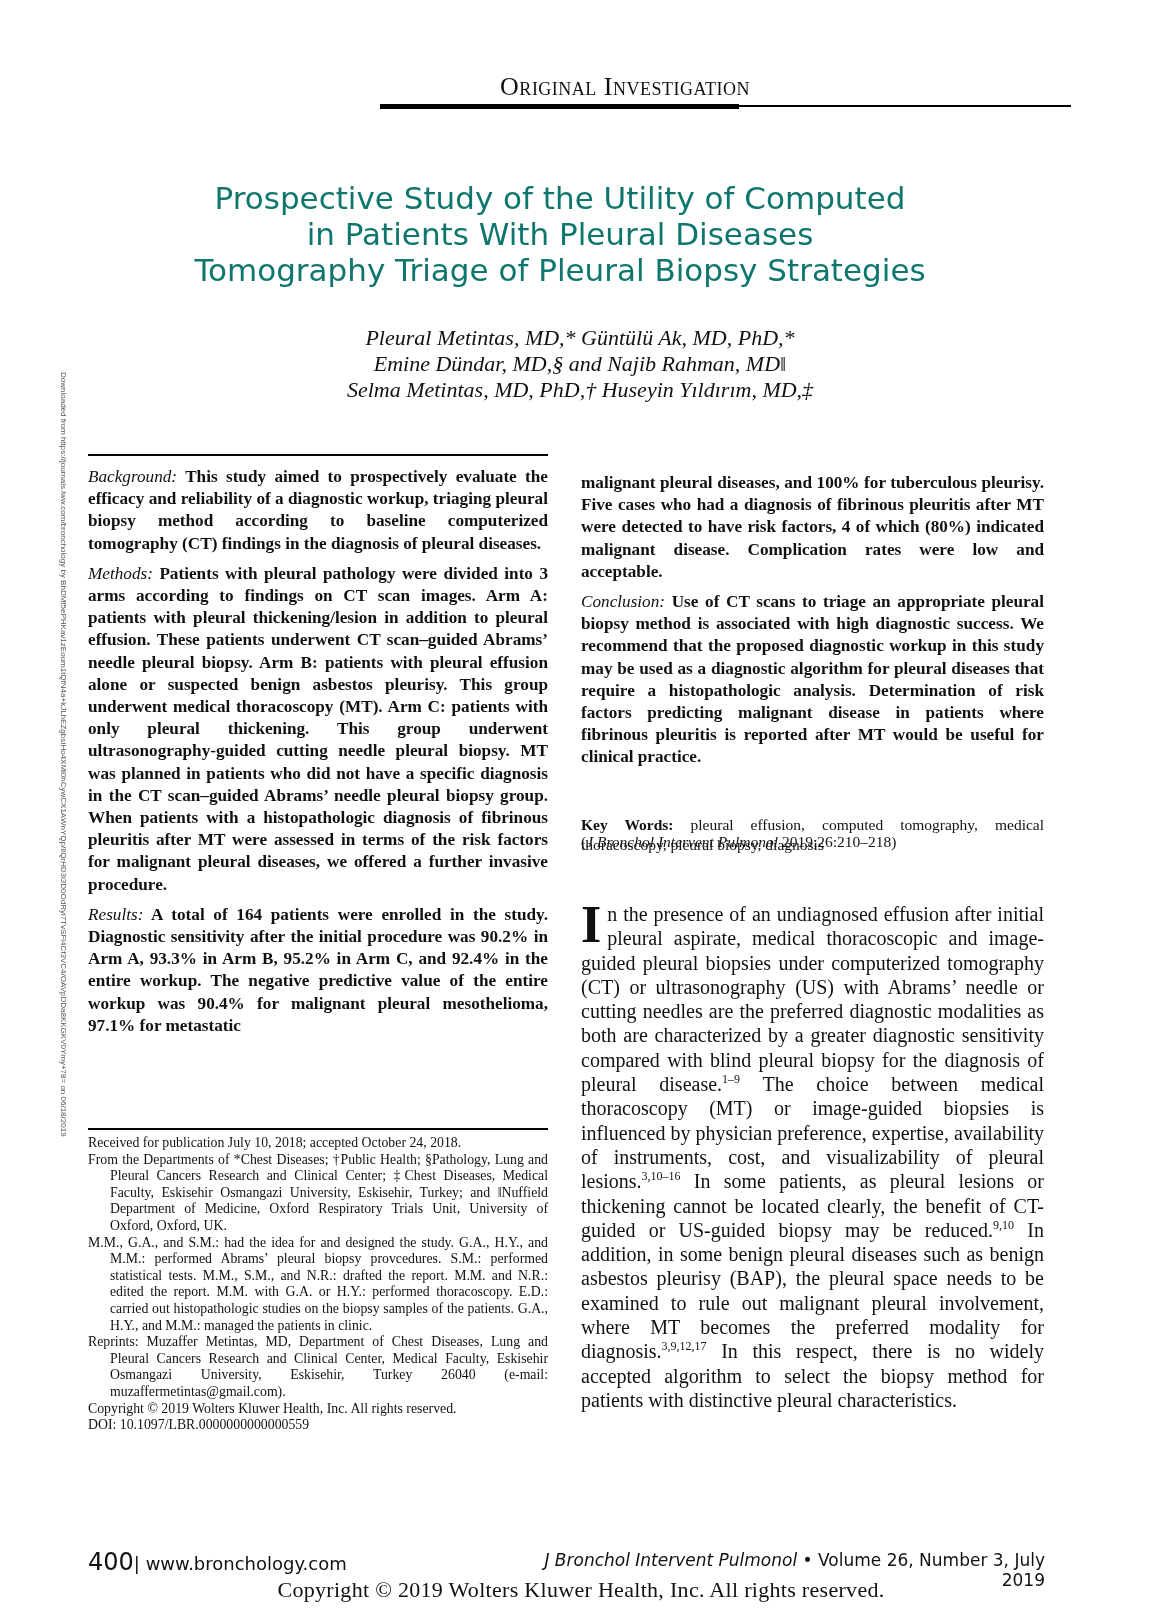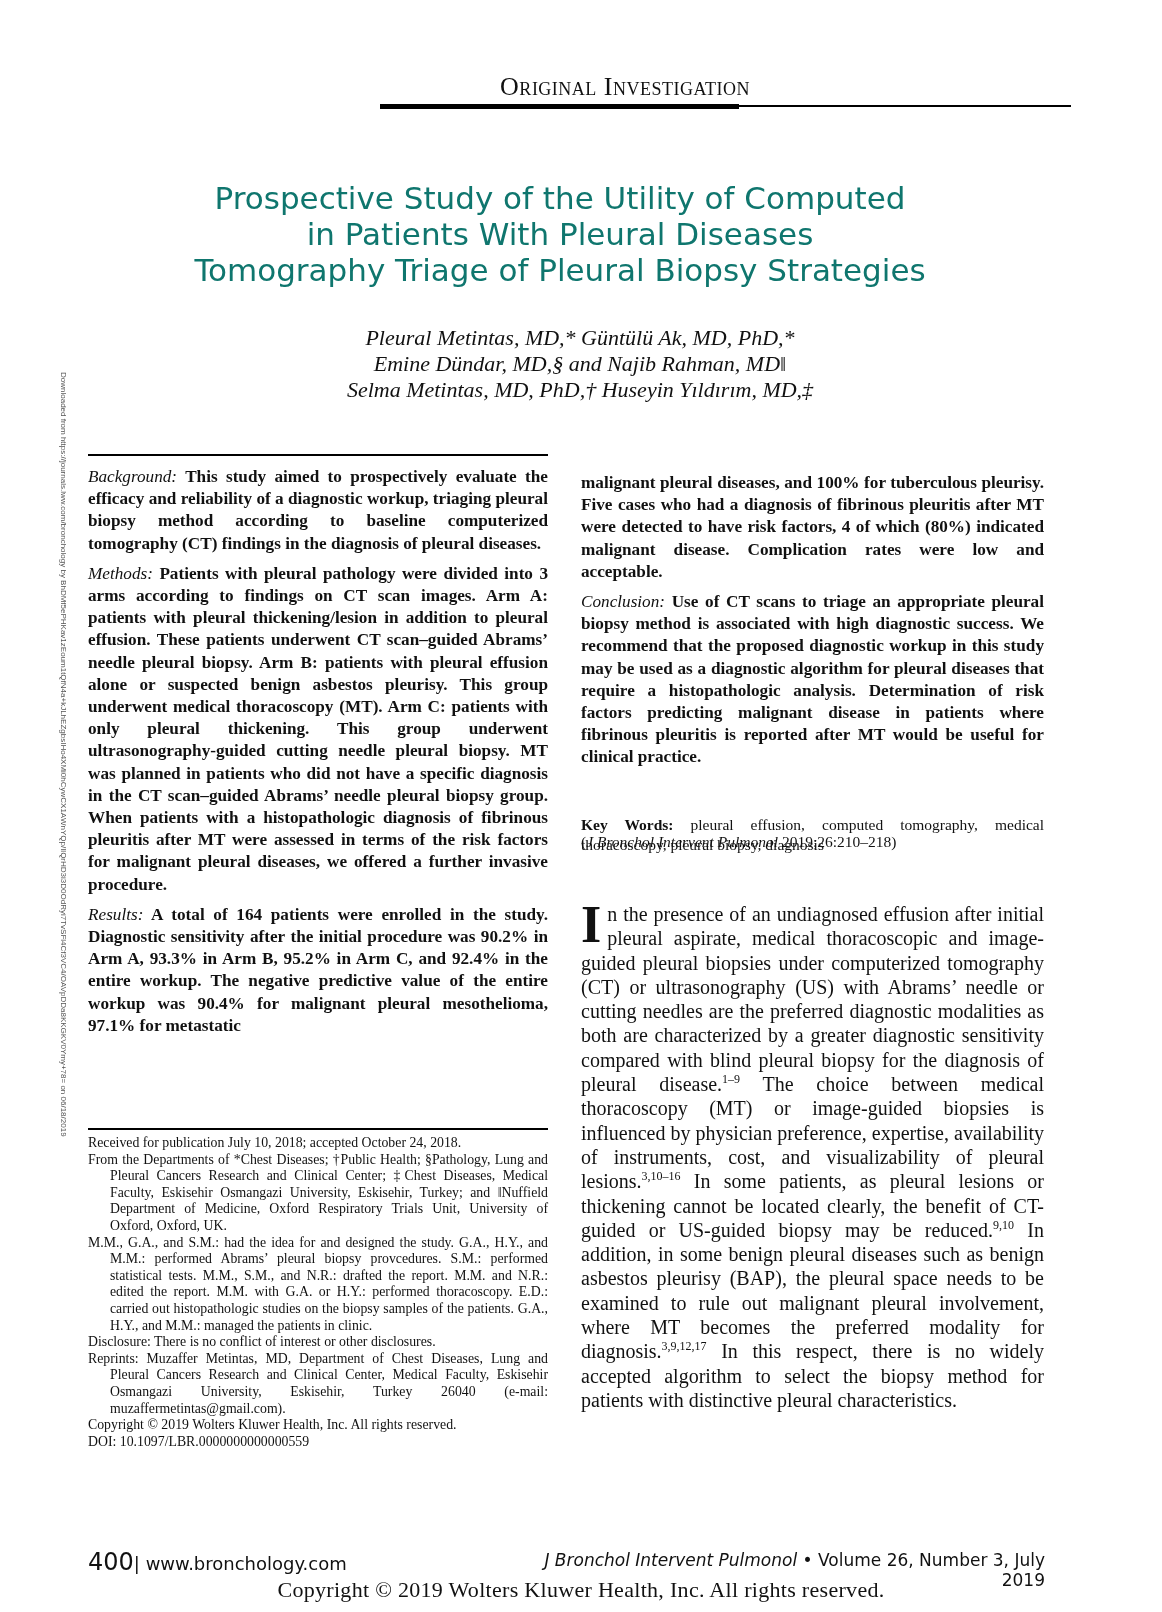--- a/index.html
+++ b/index.html
@@ -130,21 +130,20 @@
   <span>pleural effusion, computed tomography, medical thoracoscopy, pleural biopsy, diagnosis</span>
 </div>
 
 <div class="abs col-right citation" style="top:832px;">(<i>J Bronchol Intervent Pulmonol</i> <span>2019;26:210–218</span>)</div>
 
 <div class="abs fn-rule"></div>
 <div class="abs col-left footnotes" style="top:1135px;">
   <p>Received for publication July 10, 2018; accepted October 24, 2018.</p>
   <p>From the Departments of *Chest Diseases; †Public Health; §Pathology, Lung and Pleural Cancers Research and Clinical Center; ‡Chest Diseases, Medical Faculty, Eskisehir Osmangazi University, Eskisehir, Turkey; and ‖Nuffield Department of Medicine, Oxford Respiratory Trials Unit, University of Oxford, Oxford, UK.</p>
   <p>M.M., G.A., and S.M.: had the idea for and designed the study. G.A., H.Y., and M.M.: performed Abrams’ pleural biopsy provcedures. S.M.: performed statistical tests. M.M., S.M., and N.R.: drafted the report. M.M. and N.R.: edited the report. M.M. with G.A. or H.Y.: performed thoracoscopy. E.D.: carried out histopathologic studies on the biopsy samples of the patients. G.A., H.Y., and M.M.: managed the patients in clinic.</p>
-  <p>Disclosure: There is no conflict of interest or other disclosures.</p>
   <p>Reprints: Muzaffer Metintas, MD, Department of Chest Diseases, Lung and Pleural Cancers Research and Clinical Center, Medical Faculty, Eskisehir Osmangazi University, Eskisehir, Turkey 26040 (e-mail: muzaffermetintas@gmail.com).</p>
   <p>Copyright © 2019 Wolters Kluwer Health, Inc. All rights reserved.</p>
   <p>DOI: 10.1097/LBR.0000000000000559</p>
 </div>
 
 <div class="abs col-right body-text" style="top:902px;">
   <span class="dropcap">I</span><span>n the presence of an undiagnosed effusion after initial pleural aspirate, medical thoracoscopic and image-guided pleural biopsies under computerized tomography (CT) or ultrasonography (US) with Abrams’ needle or cutting needles are the preferred diagnostic modalities as both are characterized by a greater diagnostic sensitivity compared with blind pleural biopsy for the diagnosis of pleural disease.</span><sup>1–9</sup><span> The choice between medical thoracoscopy (MT) or image-guided biopsies is influenced by physician preference, expertise, availability of instruments, cost, and visualizability of pleural lesions.</span><sup>3,10–16</sup><span> In some patients, as pleural lesions or thickening cannot be located clearly, the benefit of CT-guided or US-guided biopsy may be reduced.</span><sup>9,10</sup><span> In addition, in some benign pleural diseases such as benign asbestos pleurisy (BAP), the pleural space needs to be examined to rule out malignant pleural involvement, where MT becomes the preferred modality for diagnosis.</span><sup>3,9,12,17</sup><span> In this respect, there is no widely accepted algorithm to select the biopsy method for patients with distinctive pleural characteristics.</span>
 </div>
 
 <div class="abs page-footer-left">

